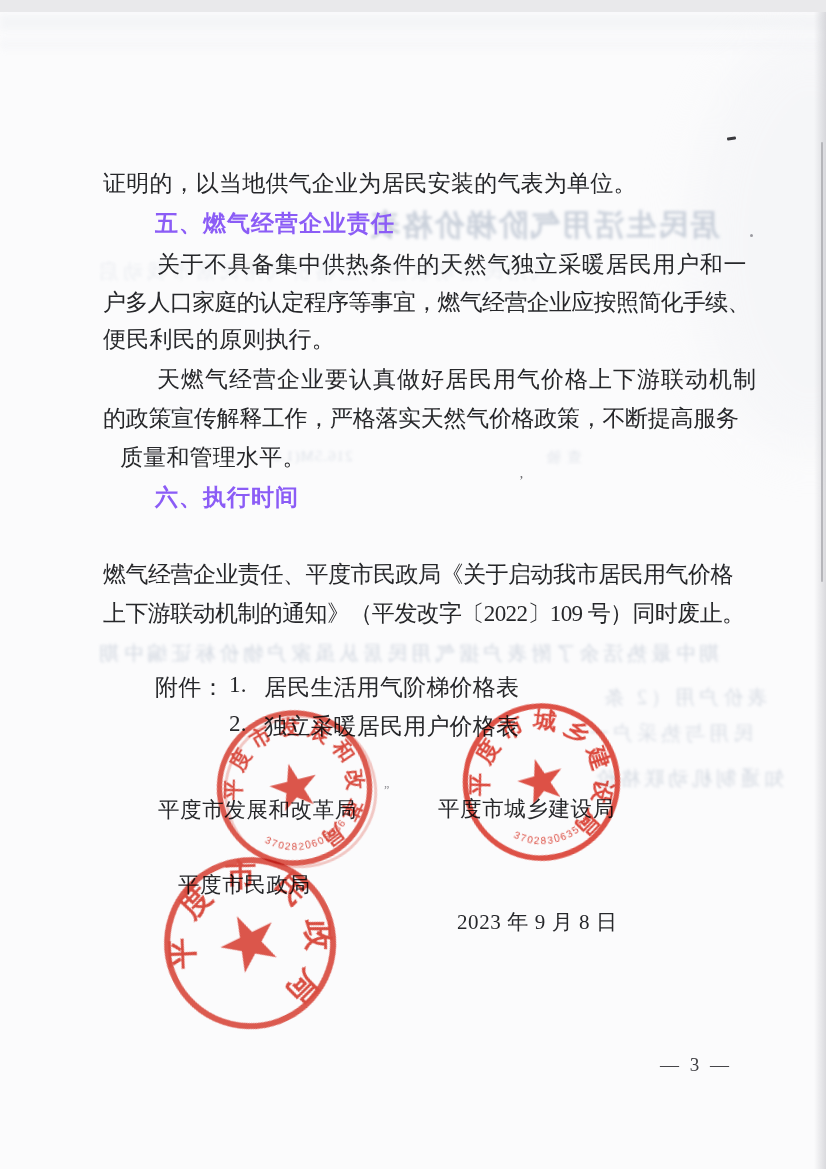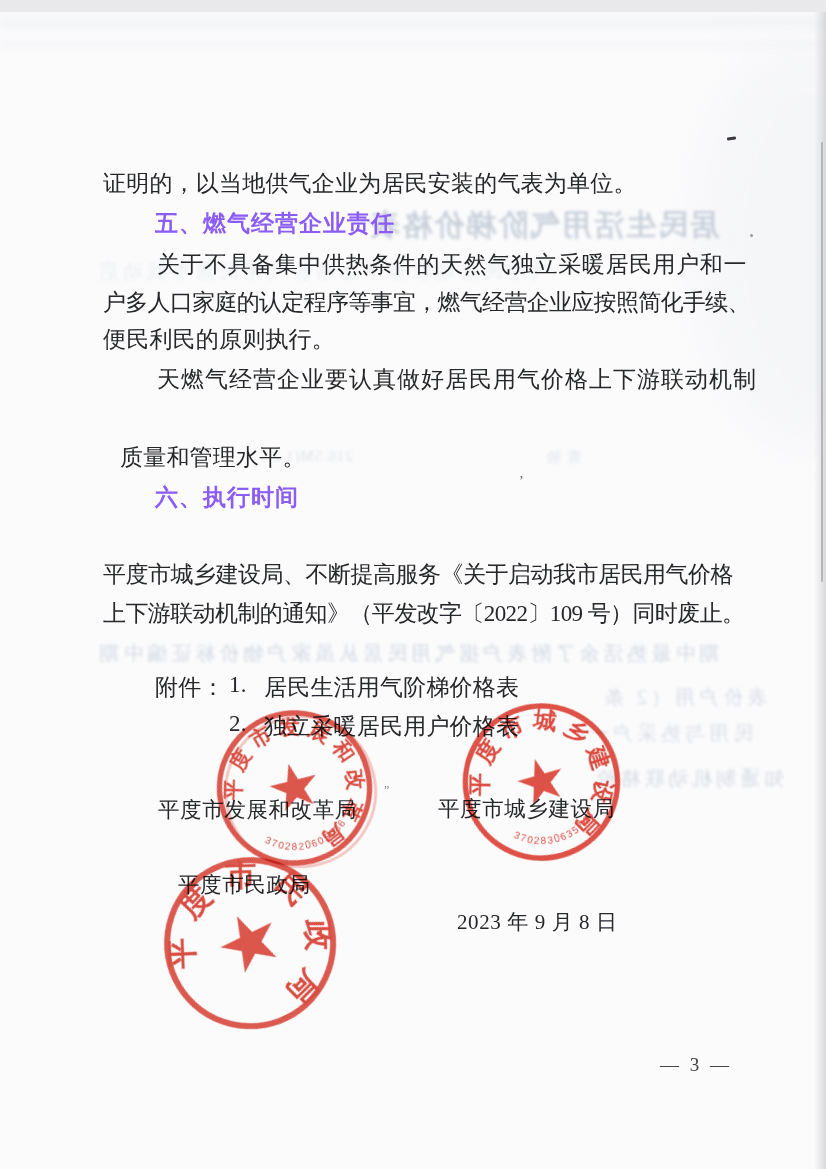--- a/index.html
+++ b/index.html
@@ -56,23 +56,24 @@
   <div class="bleed bleed-sm" style="left:600px;top:672px;opacity:.36;">表价户用（2 条</div>
   <div class="bleed bleed-sm" style="left:585px;top:708px;opacity:.34;">民用与热采户一</div>
   <div class="bleed bleed-sm" style="left:592px;top:753px;opacity:.4;">知通制机动联格价</div>
 
   <div class="line" style="left:103px;top:156px;">证明的，以当地供气企业为居民安装的气表为单位。</div>
   <div class="line heading" style="left:155px;top:196px;">五、燃气经营企业责任</div>
   <div class="line" style="left:157px;top:237px;letter-spacing:.6px;">关于不具备集中供热条件的天然气独立采暖居民用户和一</div>
   <div class="line" style="left:103px;top:275px;letter-spacing:-.7px;">户多人口家庭的认定程序等事宜，燃气经营企业应按照简化手续、</div>
   <div class="line" style="left:103px;top:312px;">便民利民的原则执行。</div>
   <div class="line" style="left:157px;top:352px;letter-spacing:1px;">天燃气经营企业要认真做好居民用气价格上下游联动机制</div>
+  <div class="line" style="left:103px;top:391px;letter-spacing:-.3px;">的政策宣传解释工作，严格落实天然气价格政策，不断提高服务</div>
   <div class="line" style="left:120px;top:430px;">质量和管理水平。</div>
   <div class="line heading" style="left:155px;top:470px;">六、执行时间</div>
-  <div class="line" style="left:103px;top:547px;letter-spacing:-.5px;">平度市城乡建设局、不断提高服务《关于启动我市居民用气价格</div>
+  <div class="line" style="left:103px;top:547px;letter-spacing:-.5px;">燃气经营企业责任、平度市民政局《关于启动我市居民用气价格</div>
   <div class="line" style="left:103px;top:586px;letter-spacing:-.6px;">上下游联动机制的通知》（平发改字〔2022〕109 号）同时废止。</div>
 
   <div class="line" style="left:155px;top:660px;">附件：</div>
   <div class="line" style="left:229px;top:660px;">1.</div>
   <div class="line" style="left:264px;top:660px;">居民生活用气阶梯价格表</div>
   <div class="line" style="left:229px;top:699px;">2.</div>
   <div class="line" style="left:264px;top:699px;text-align:center;">独立采暖居民用户价格表</div>
 
   <div class="sig" style="left:158px;top:783px;">平度市发展和改革局</div>
   <div class="sig" style="left:438px;top:782px;">平度市城乡建设局</div>

